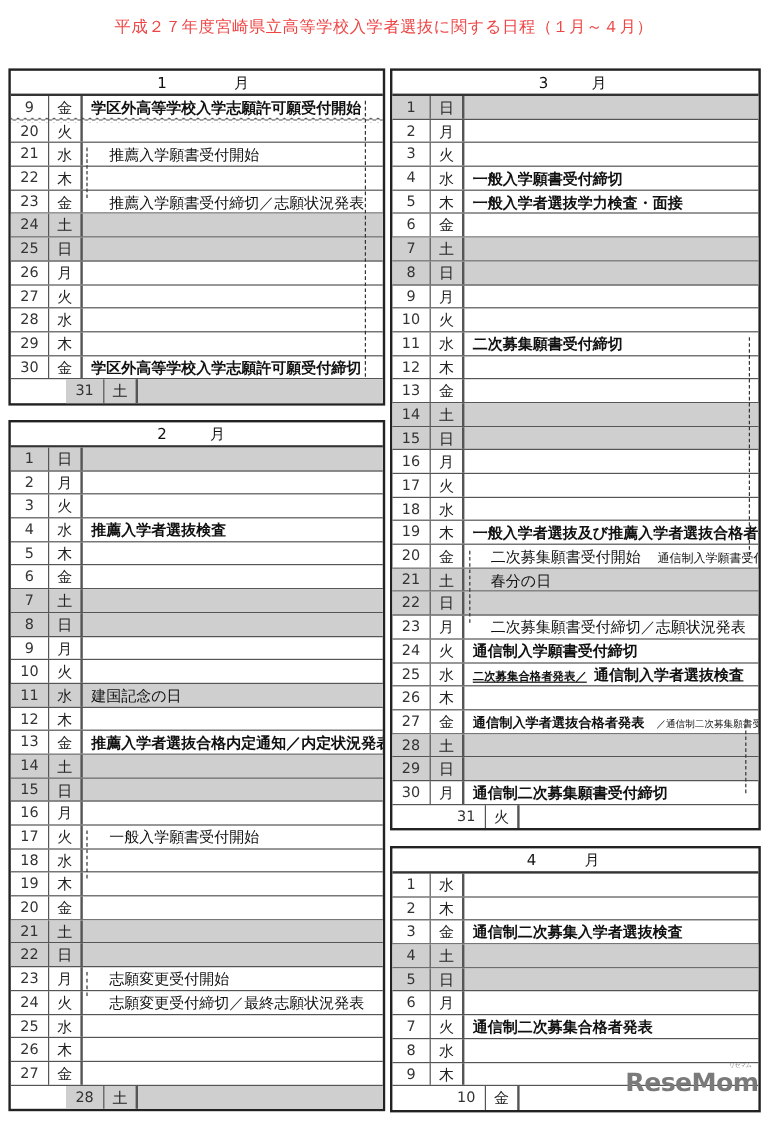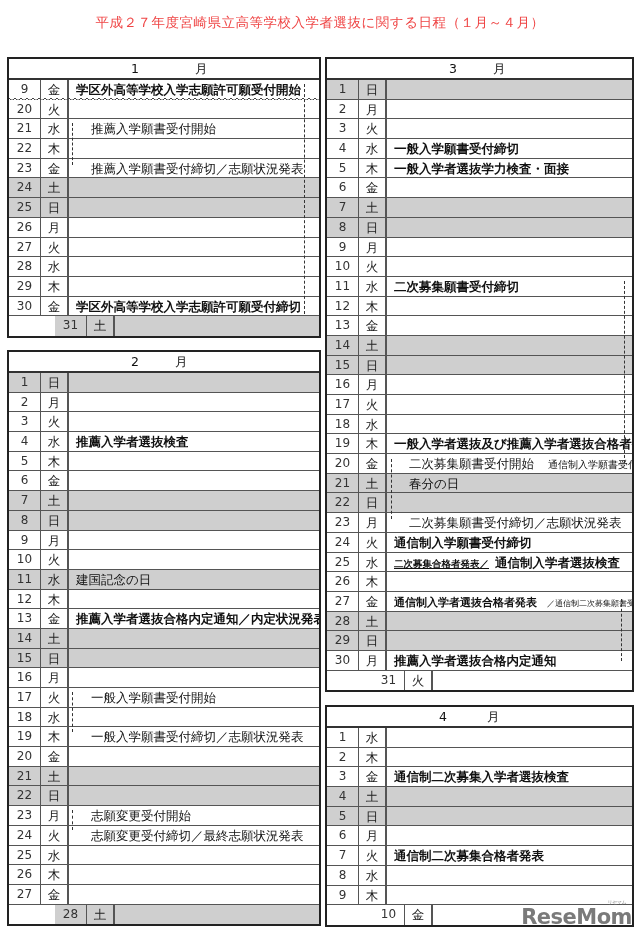--- a/index.html
+++ b/index.html
@@ -19,21 +19,21 @@
   .row .w { width: 26px; border-right: 2px solid #555; text-align: center; font-size: 12.5px; line-height: 19px; color:#222; }
   .row .e { flex: 1; font-size: 12.5px; line-height: 19px; padding-left: 7px; white-space: nowrap; overflow: hidden; position: relative; font-weight: bold; }
   .row .e.light { font-weight: normal; }
   .row .e.ind { padding-left: 22px; font-weight: normal; }
   .row .e .tiny { font-size: 10px; margin-left: 14px; font-weight: normal; }
   .wavy { border-bottom: none !important; }
   .wavyline { position: absolute; left: 0; right: 0; bottom: -2px; height: 4px;
               background-image: radial-gradient(circle at 3px -1px, transparent 2.5px, #444 2.6px, #444 3.4px, transparent 3.5px);
               background-size: 6px 4px; }
   .dash { position: absolute; width: 0; border-left: 1.5px dashed #333; }
-  .logo { position: absolute; right: 8px; bottom: 6px; font-size: 21px; font-weight: bold;
+  .logo { position: absolute; right: 8px; bottom: 21px; font-size: 21px; font-weight: bold;
           color: #7a7a7a; letter-spacing: -0.5px; font-family: "DejaVu Sans", sans-serif; }
   .logo small { position: absolute; top: -6px; right: 6px; font-size: 5px; color: #888; font-weight: normal; }
 </style>
 </head>
 <body>
 
 <div class="title">平成２７年度宮崎県立高等学校入学者選抜に関する日程（１月～４月）</div>
 
 <div class="cal" id="cal-jan" style="left:7px; top:57px; width:314px;">
   <div class="hdr">
@@ -204,21 +204,20 @@
         <div class="e ind"><span>一般入学願書受付開始</span></div>
       </div>
       <div class="row">
         <div class="d">18</div>
         <div class="w">水</div>
         <div class="e"></div>
       </div>
       <div class="row">
         <div class="d">19</div>
         <div class="w">木</div>
-        <div class="e ind"><span>一般入学願書受付締切／志願状況発表</span></div>
       </div>
       <div class="row">
         <div class="d">20</div>
         <div class="w">金</div>
         <div class="e"></div>
       </div>
       <div class="row hol">
         <div class="d">21</div>
         <div class="w">土</div>
         <div class="e"></div>
@@ -410,21 +409,21 @@
         <div class="e"></div>
       </div>
       <div class="row hol">
         <div class="d">29</div>
         <div class="w">日</div>
         <div class="e"></div>
       </div>
       <div class="row">
         <div class="d">30</div>
         <div class="w">月</div>
-        <div class="e"><span>推薦入学者選抜合格内定通知</span></div>
+        <div class="e"><span>通信制二次募集願書受付締切</span></div>
       </div>
       <div class="row">
         <div class="d">31</div>
         <div class="w">火</div>
         <div class="e"></div>
       </div>
     </div>
   <div class="dash" style="left:297px; top:222px; height:182px;"></div>
   <div class="dash" style="left:64px; top:400px; height:60px;"></div>
   <div class="dash" style="left:294px; top:540px; height:62px;"></div>

